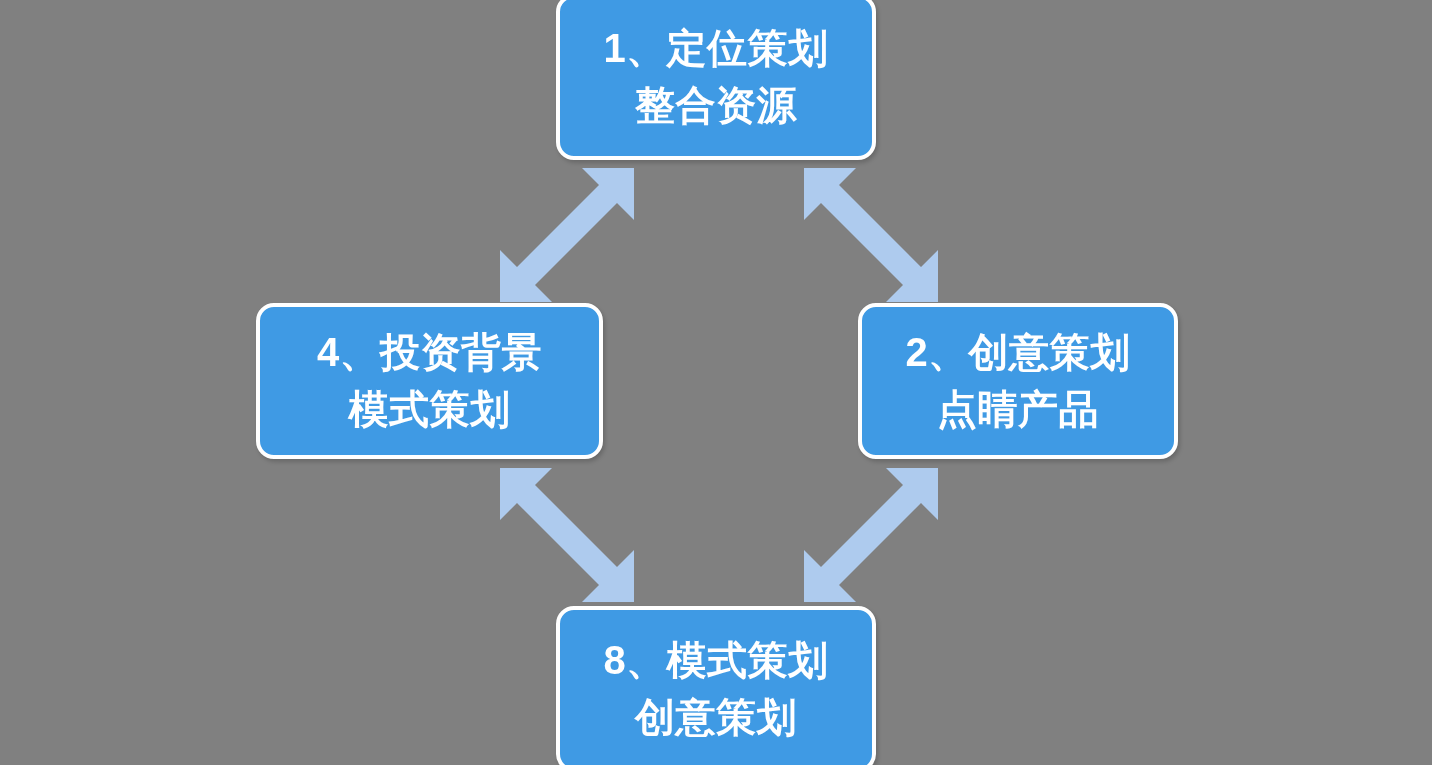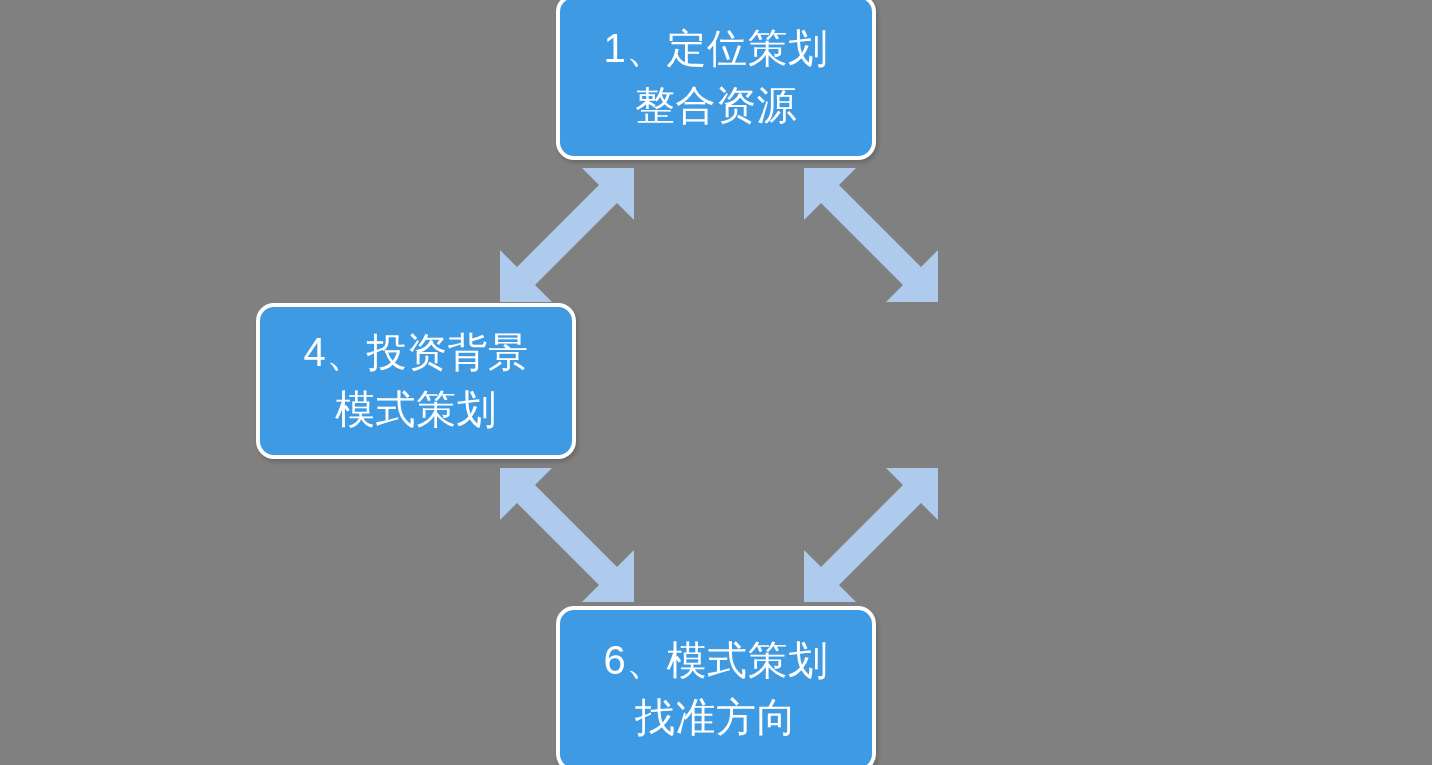--- a/index.html
+++ b/index.html
@@ -34,30 +34,30 @@
     flex-direction: column;
     align-items: center;
     justify-content: center;
     color: #ffffff;
     text-align: center;
     letter-spacing: 0.5px;
   }
   .node .line {
     font-size: 40px;
     line-height: 1.42;
-    font-weight: 400;
+    font-weight: 700;
     white-space: nowrap;
     color: #ffffff;
   }
 
   
   #node-top    { left: 556px; top: -6px;  width: 320px; height: 166px; }
   #node-right  { left: 858px; top: 303px; width: 320px; height: 156px; }
   #node-bottom { left: 556px; top: 606px; width: 320px; height: 166px; }
-  #node-left   { left: 256px; top: 303px; width: 320px; height: 156px; }
+  #node-left   { left: 256px; top: 303px; width: 347px; height: 156px; }
 
   
   .arrow {
     position: absolute;
     overflow: visible;
   }
   #arrow-tl { left: 500px; top: 168px; }
   #arrow-tr { left: 804px; top: 168px; }
   #arrow-bl { left: 500px; top: 468px; }
   #arrow-br { left: 804px; top: 468px; }
@@ -67,24 +67,28 @@
 </head>
 <body>
 
 <div id="canvas">
 
   <div class="node" id="node-top">
     <div class="line">1、定位策划</div>
     <div class="line">整合资源</div>
   </div>
 
+  <div class="node" id="node-right">
+    <div class="line">2、创意策划</div>
+    <div class="line">点睛产品</div>
+  </div>
 
   <div class="node" id="node-bottom">
-    <div class="line">6、模式策划</div>
-    <div class="line">找准方向</div>
+    <div class="line">8、模式策划</div>
+    <div class="line">创意策划</div>
   </div>
 
   <div class="node" id="node-left">
     <div class="line">4、投资背景</div>
     <div class="line">模式策划</div>
   </div>
 
   <div class="arrow" id="arrow-tl">
     <svg width="134" height="134" viewBox="0 0 134 134" xmlns="http://www.w3.org/2000/svg">
       <path d="M 134 0 L 134 52 L 117 35 L 35 117 L 52 134 L 0 134 L 0 82 L 17 99 L 99 17 L 82 0 Z"></path>

